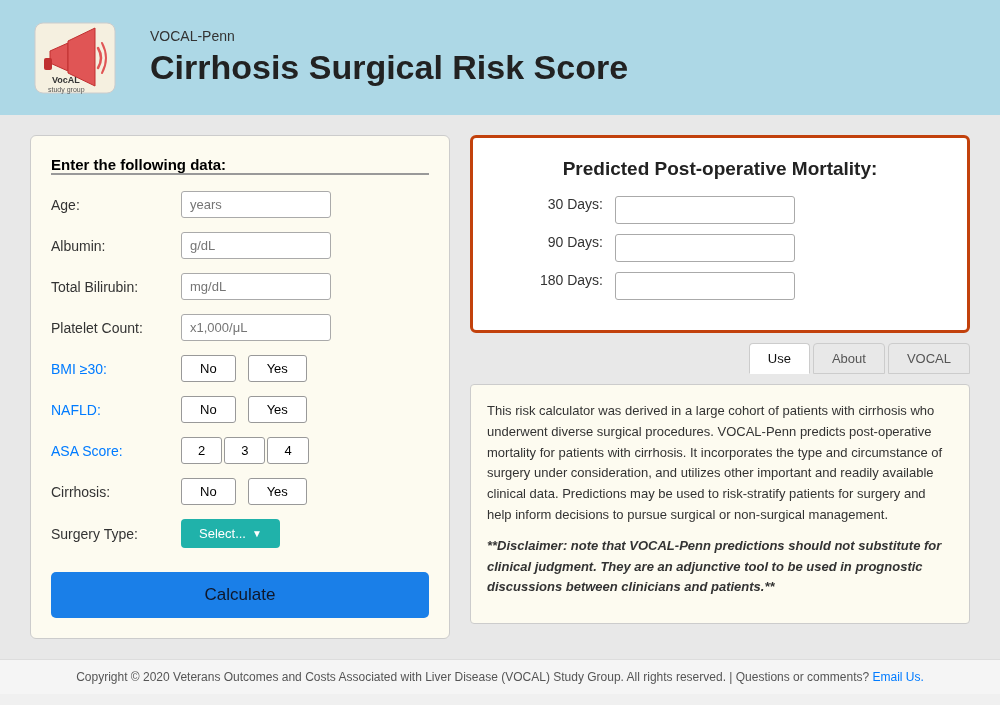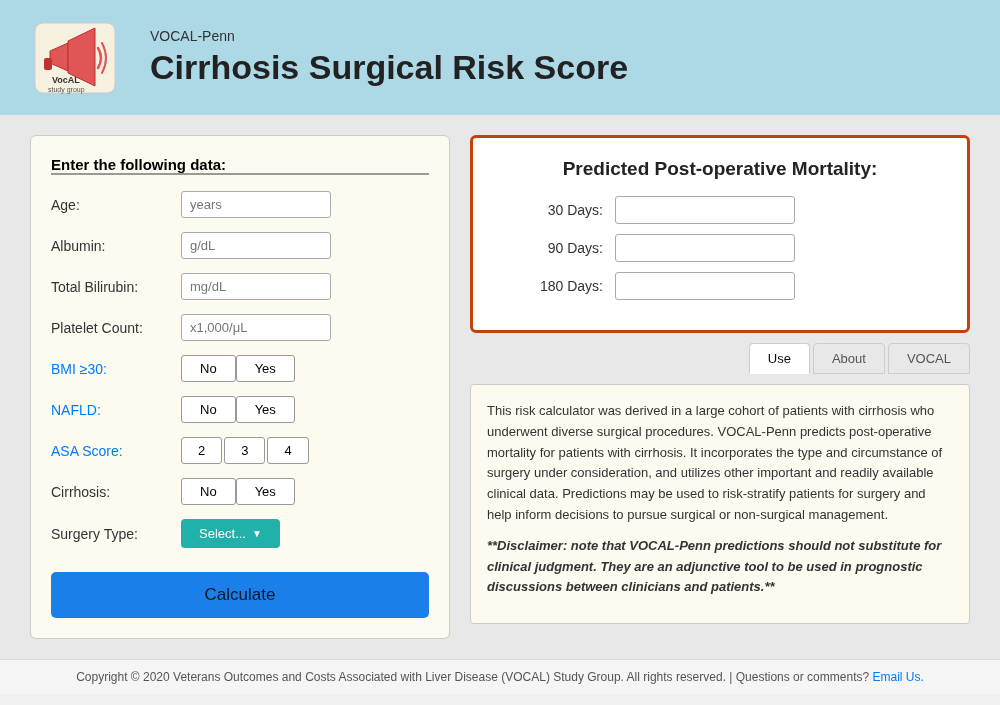--- a/index.html
+++ b/index.html
@@ -86,21 +86,21 @@
       border: 1px solid #aaa;
       border-radius: 3px;
       padding: 5px 8px;
       font-size: 13px;
       color: #888;
       width: 150px;
       background: white;
     }
     .btn-group {
       display: flex;
-      gap: 0;
+      gap: 12px;
     }
     .btn-toggle {
       border: 1px solid #999;
       background: white;
       padding: 5px 18px;
       font-size: 13px;
       cursor: pointer;
       border-radius: 3px;
     }
     .asa-btn-group {
@@ -160,21 +160,20 @@
     }
     .results-title {
       font-size: 19px;
       font-weight: bold;
       text-align: center;
       margin-bottom: 16px;
       color: #222;
     }
     .result-row {
       display: flex;
-      align-items: center;
       margin-bottom: 10px;
       gap: 12px;
     }
     .result-label {
       width: 100px;
       text-align: right;
       font-size: 14px;
       color: #333;
     }
     .result-field {

